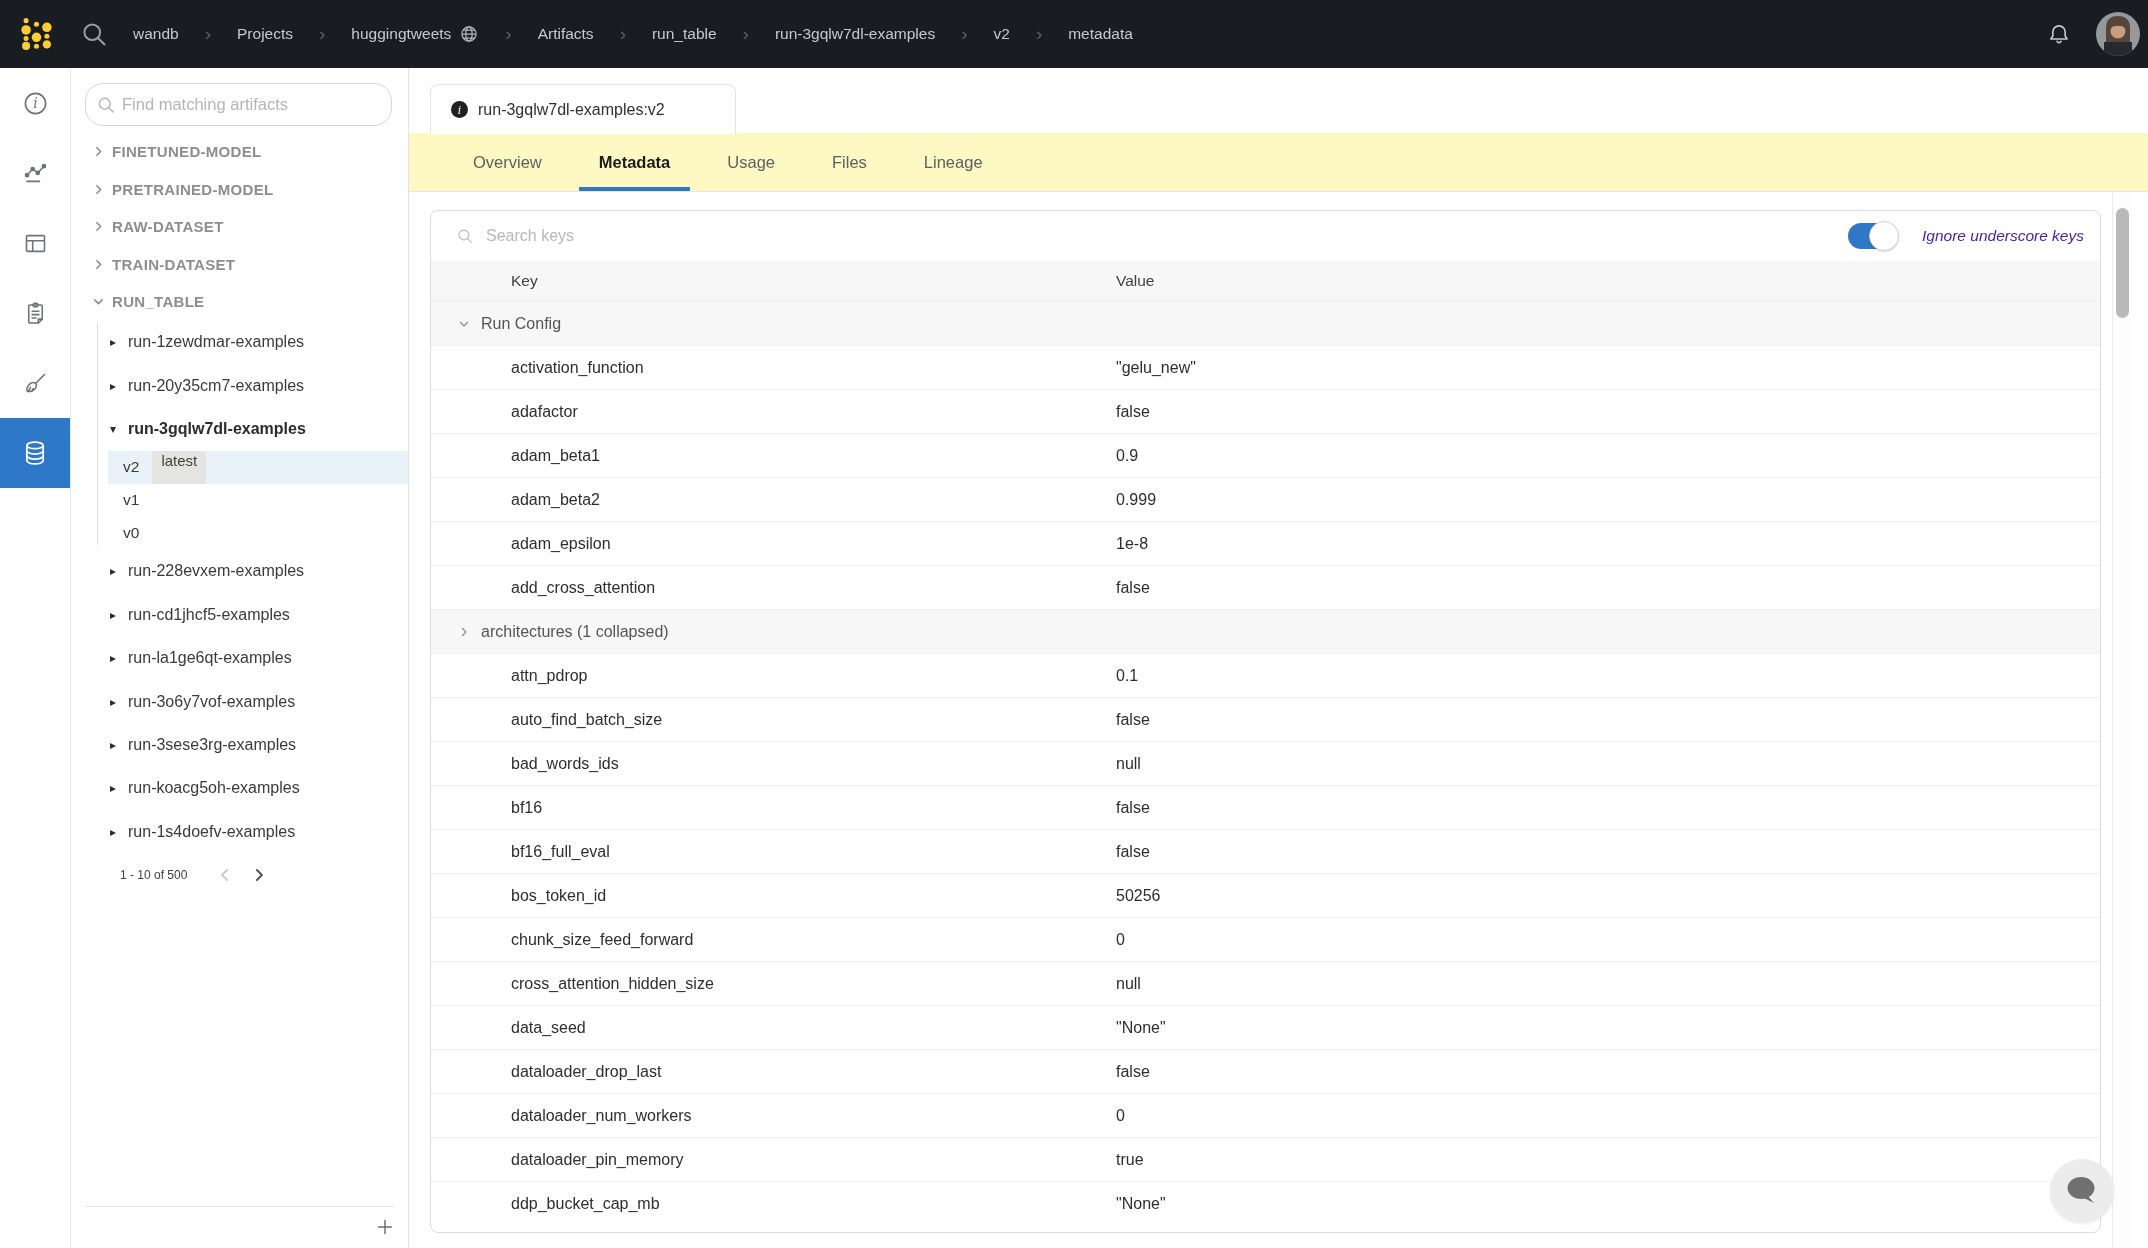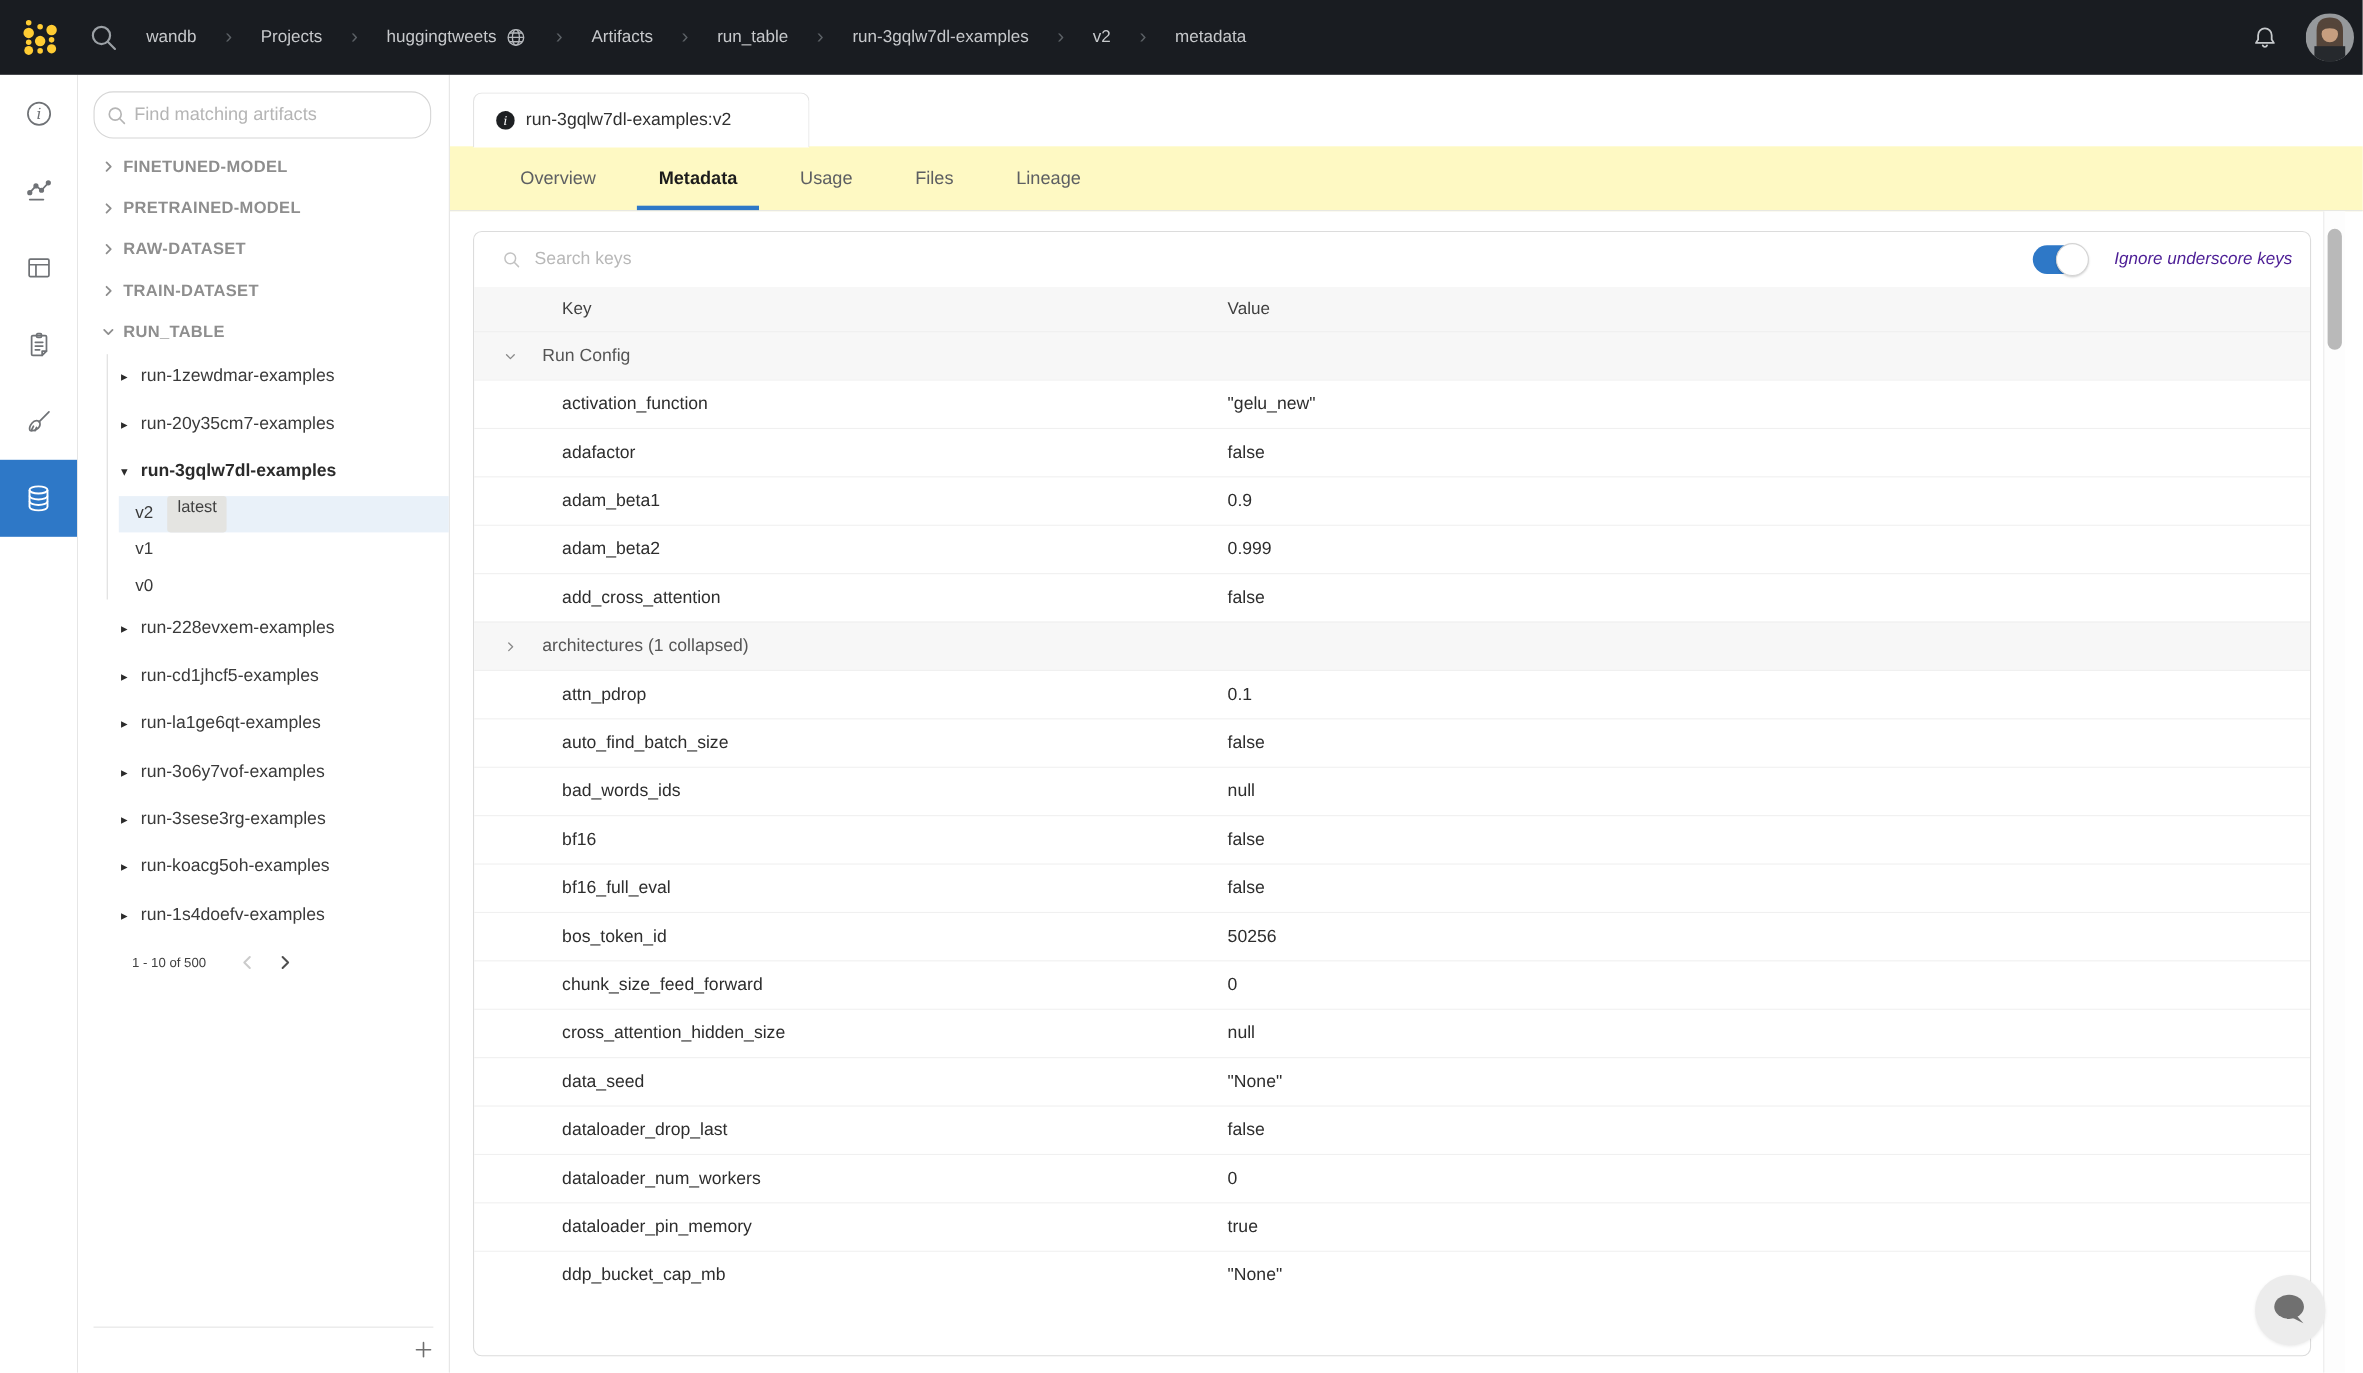--- a/index.html
+++ b/index.html
@@ -61,21 +61,21 @@
   .panel-search input { flex:1; border:none; outline:none; font-size:16px; font-family:inherit; color:#3a3a3a; background:transparent; }
   .panel-search input::placeholder { color:#b8b8b8; }
   .toggle { position:relative; width:48px; height:26px; border-radius:13px; background:#2e78c7; flex:none; cursor:pointer; }
   .toggle .knob { position:absolute; left:21px; top:-2px; width:30px; height:30px; border-radius:50%; background:#fff; border:1px solid #d4d4d4; box-shadow:0 1px 2px rgba(0,0,0,.18); }
   .toggle-label { font-size:15.5px; color:#4c1d95; margin-left:14px; white-space:nowrap;font-style:italic; }
   .thead { height:40px; background:#f7f7f7; display:flex; align-items:center; font-size:15.5px; color:#3f3f3f; }
   .col-key { margin-left:80px; width:605px; }
   .m-row { height:44px; display:flex; align-items:center; border-top:1px solid #f0f0f0; font-size:16px; color:#2d2d2d; }
   .m-row.group { background:#f7f7f7; color:#555; border-top-color:#efefef; cursor:pointer; }
   .m-row.group .g-chev { display:flex; margin-left:27px; color:#8a8a8a; }
-  .m-row.group .g-label { margin-left:23px; }
+  .m-row.group .g-label { margin-left:11px; }
   .m-key { margin-left:80px; width:605px; flex:none; }
 
   
   .vscroll { position:absolute; right:16px; top:124px; width:20px; bottom:0; border-left:1px solid #ececec; background:#fdfdfd; }
   .vscroll .thumb { position:absolute; left:3px; top:16px; width:13px; height:110px; border-radius:7px; background:#b9b9b9; cursor:pointer; }
   .chat-btn { position:absolute; left:1641px; top:1091px; width:64px; height:64px; border-radius:50%; border:none; background:#ececec; display:flex; align-items:center; justify-content:center; cursor:pointer; box-shadow:0 1px 3px rgba(0,0,0,.08); }
 </style>
 </head>
 <body>
 
@@ -380,20 +380,24 @@
           </div>
           <div class="m-row">
             <span class="m-key">adam_beta1</span>
             <span class="m-val">0.9</span>
           </div>
           <div class="m-row">
             <span class="m-key">adam_beta2</span>
             <span class="m-val">0.999</span>
           </div>
           <div class="m-row">
+            <span class="m-key">adam_epsilon</span>
+            <span class="m-val">1e-8</span>
+          </div>
+          <div class="m-row">
             <span class="m-key">add_cross_attention</span>
             <span class="m-val">false</span>
           </div>
           <div class="m-row group">
             <span class="g-chev">
               <svg width="12" height="12" viewBox="0 0 24 24" fill="none" stroke="currentColor" stroke-width="2.4" stroke-linecap="round" stroke-linejoin="round">
                 <path d="M9 5l7 7-7 7"></path>
               </svg>
             </span>
             <span class="g-label">architectures (1 collapsed)</span>

